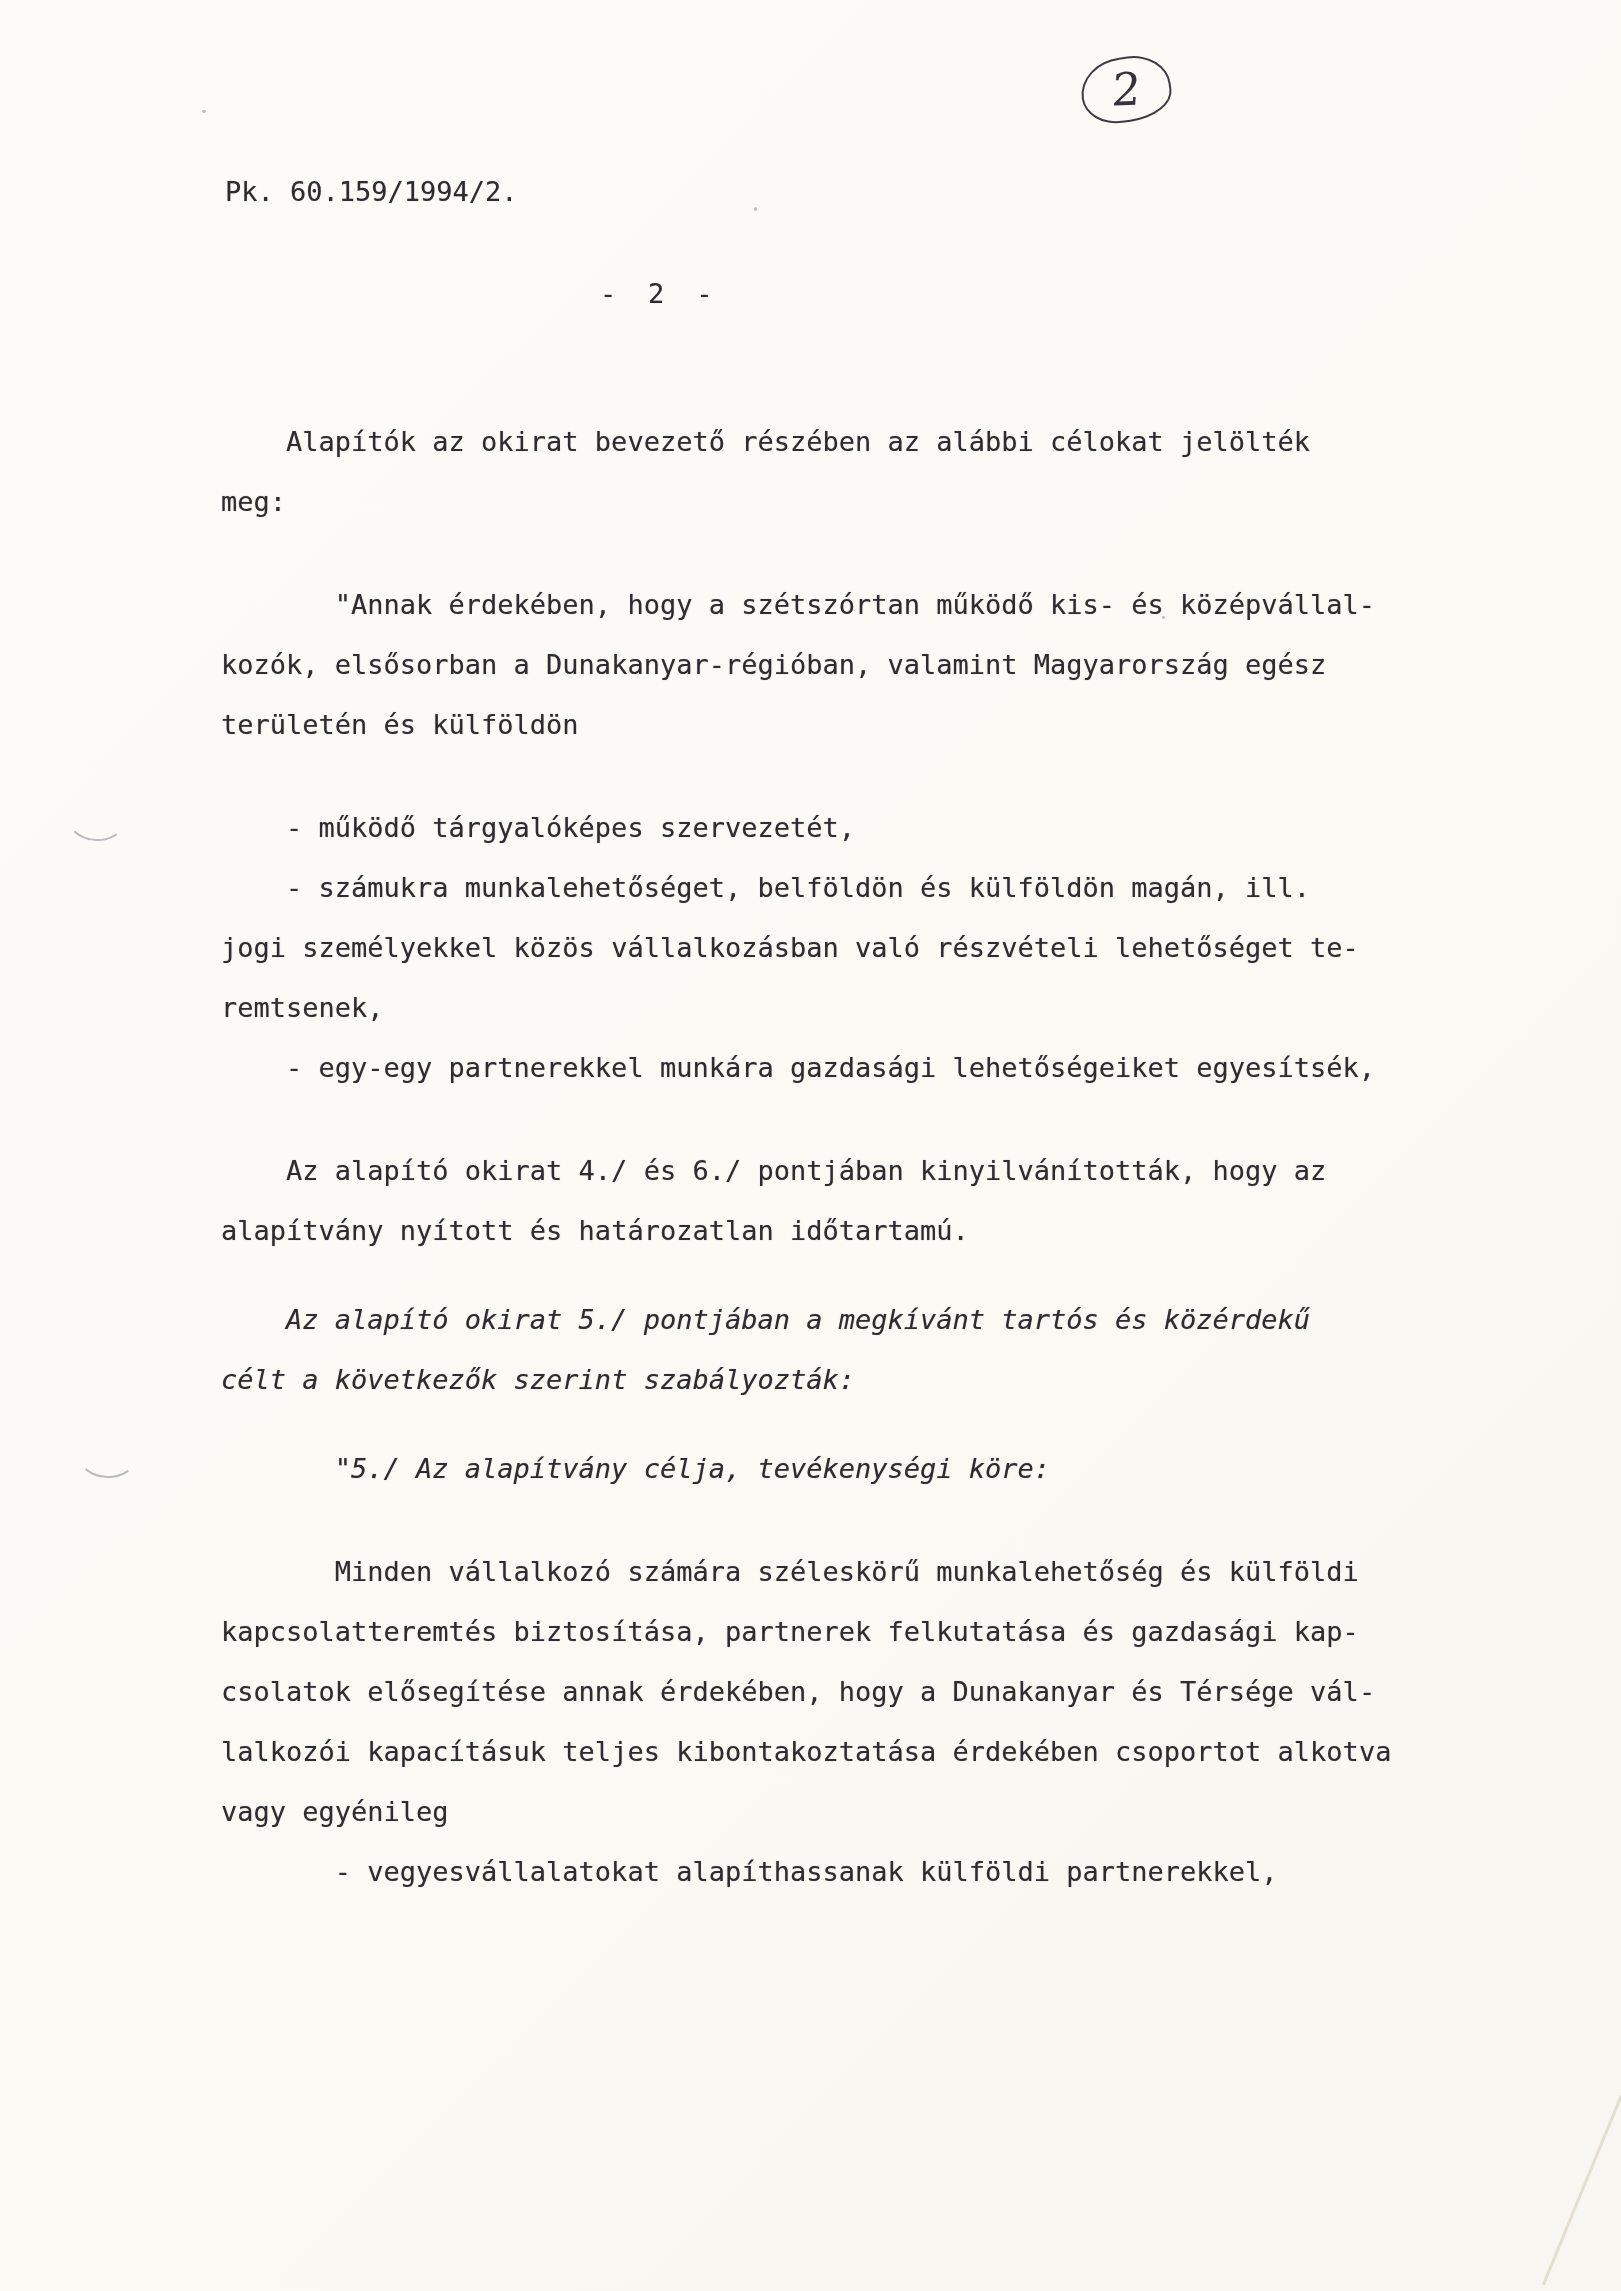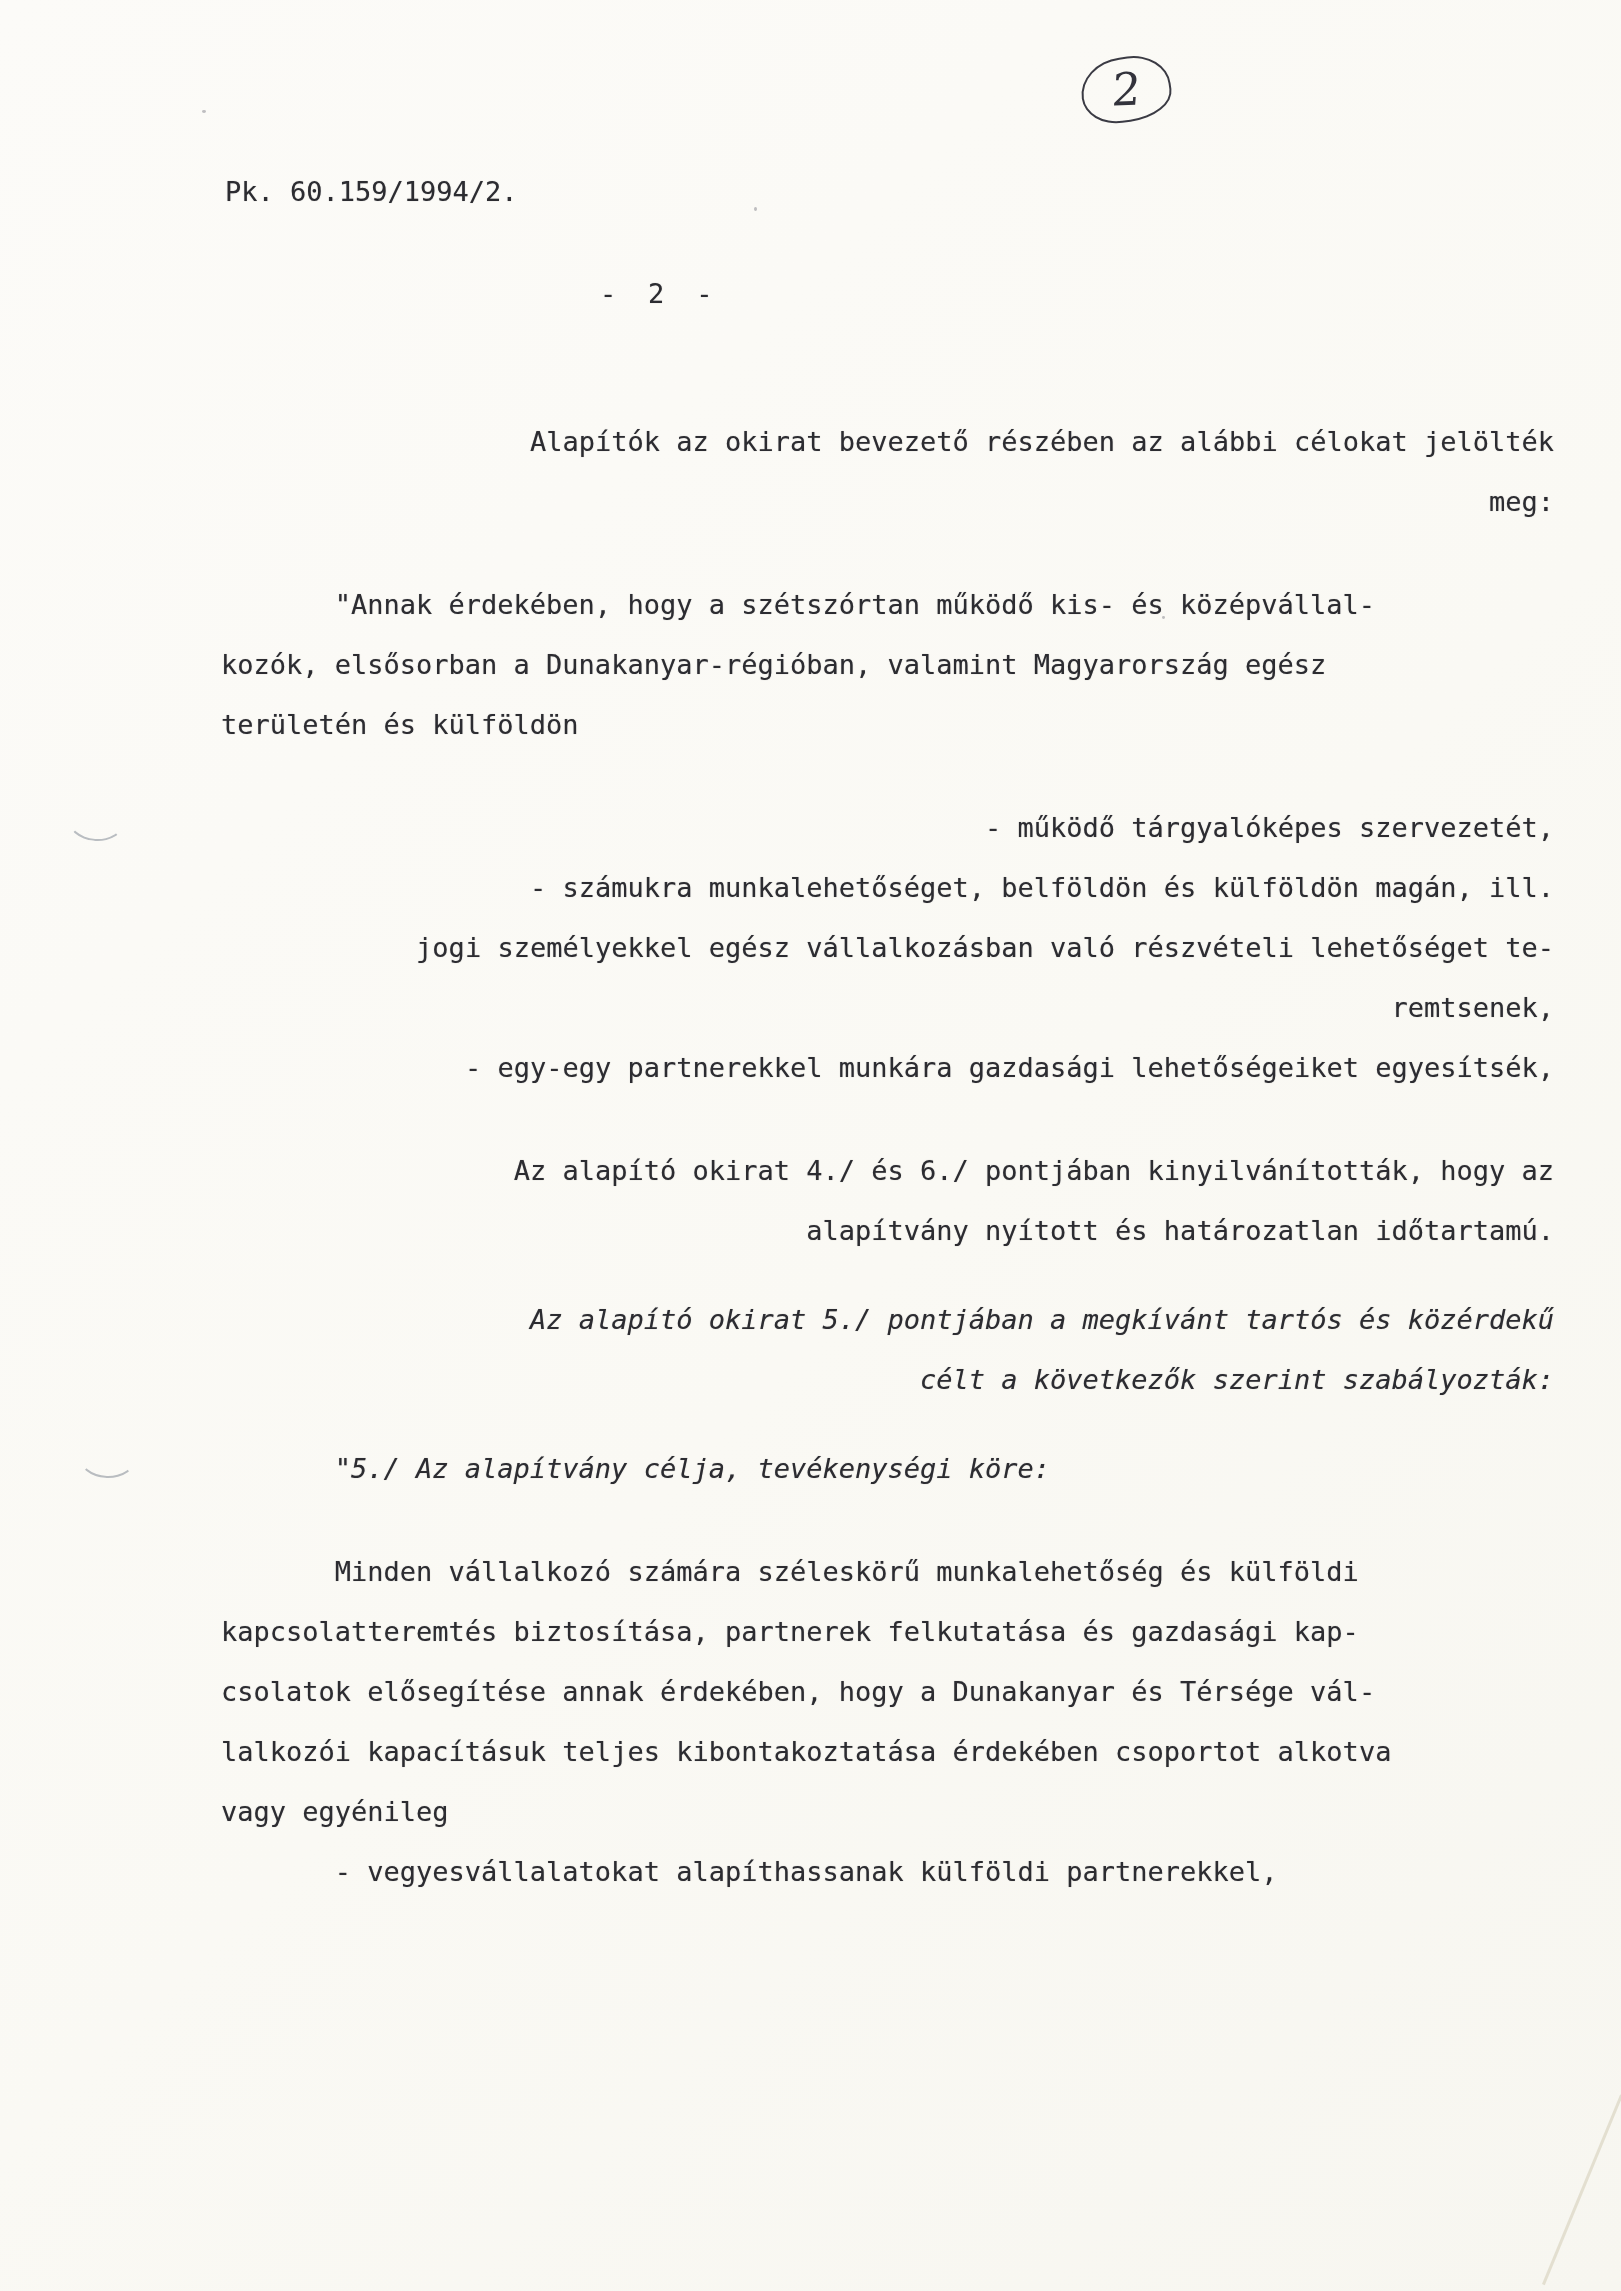--- a/index.html
+++ b/index.html
@@ -13,21 +13,21 @@
   }
   .typewriter{
     font-size:27px;
     text-shadow:0 0 1px rgba(44,44,49,0.38);
     white-space:pre-wrap;
   }
   .case-number{position:absolute;left:225px;top:176px;}
   .page-number{position:absolute;left:600px;top:278px;letter-spacing:7.8px;}
   .doc-body{position:absolute;left:221px;top:412px;width:1333px;}
   .para{line-height:60px;margin:0;}
-  .indent-a{text-indent:4ch;text-align:right;}
+  .indent-a{text-indent:4ch;}
   .indent-b{text-indent:7ch;}
   .gap-wide{margin-top:43px;}
   .gap-medium{margin-top:29px;font-style:italic;}
   .hand-circle{
     position:absolute;left:1081px;top:57px;width:90px;height:65px;
     border:2.9px solid #3b3b44;border-radius:52% 48% 55% 45%/60% 55% 45% 50%;
     transform:rotate(-8deg);
     display:flex;align-items:center;justify-content:center;
     box-sizing:border-box;
   }
@@ -71,21 +71,21 @@
 
   <div class="doc-body">
 
   <div class="para typewriter indent-a">Alapítók az okirat bevezető részében az alábbi célokat jelölték
 meg:</div>
       <div class="para typewriter indent-b gap-wide">"Annak érdekében, hogy a szétszórtan működő kis- és középvállal-
 kozók, elsősorban a Dunakanyar-régióban, valamint Magyarország egész
 területén és külföldön</div>
       <div class="para typewriter indent-a gap-wide">- működő tárgyalóképes szervezetét,</div>
       <div class="para typewriter indent-a">- számukra munkalehetőséget, belföldön és külföldön magán, ill.
-jogi személyekkel egész vállalkozásban való részvételi lehetőséget te-
+jogi személyekkel közös vállalkozásban való részvételi lehetőséget te-
 remtsenek,</div>
       <div class="para typewriter indent-a">- egy-egy partnerekkel munkára gazdasági lehetőségeiket egyesítsék,</div>
       <div class="para typewriter indent-a gap-wide">Az alapító okirat 4./ és 6./ pontjában kinyilvánították, hogy az
 alapítvány nyított és határozatlan időtartamú.</div>
       <div class="para typewriter indent-a gap-medium">Az alapító okirat 5./ pontjában a megkívánt tartós és közérdekű
 célt a következők szerint szabályozták:</div>
       <div class="para typewriter indent-b gap-medium">"5./ Az alapítvány célja, tevékenységi köre:</div>
       <div class="para typewriter indent-b gap-wide">Minden vállalkozó számára széleskörű munkalehetőség és külföldi
 kapcsolatteremtés biztosítása, partnerek felkutatása és gazdasági kap-
 csolatok elősegítése annak érdekében, hogy a Dunakanyar és Térsége vál-

